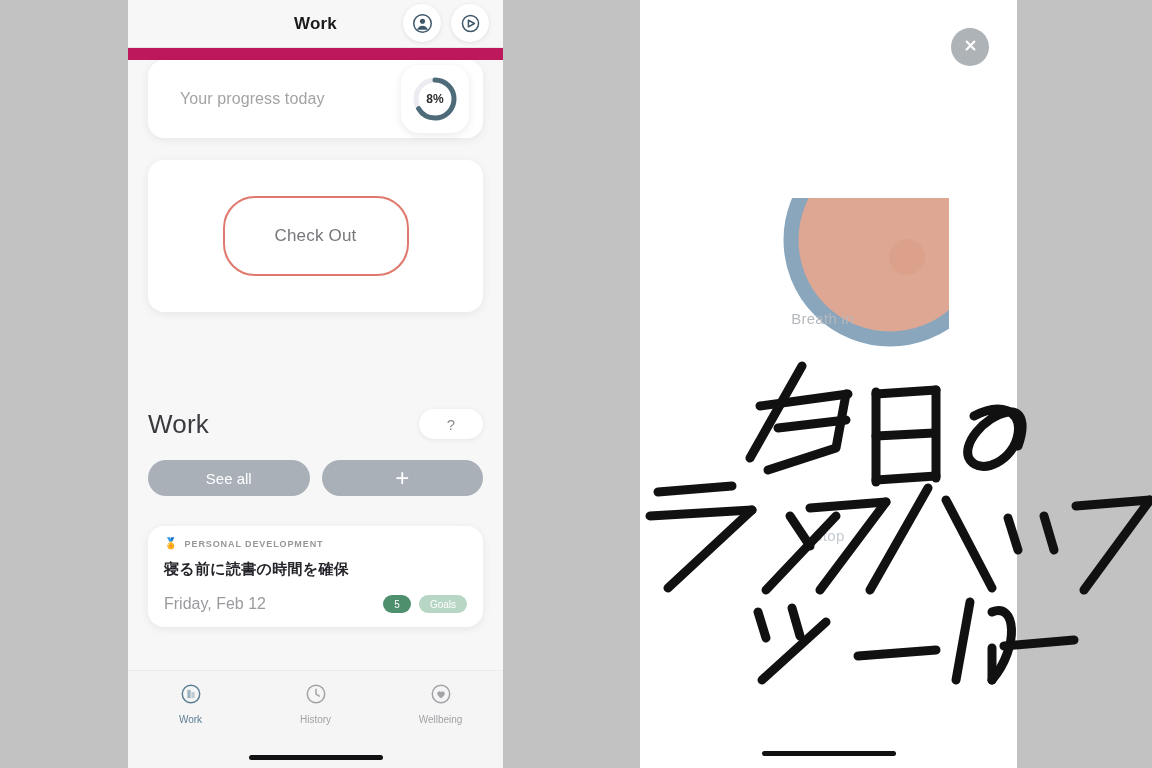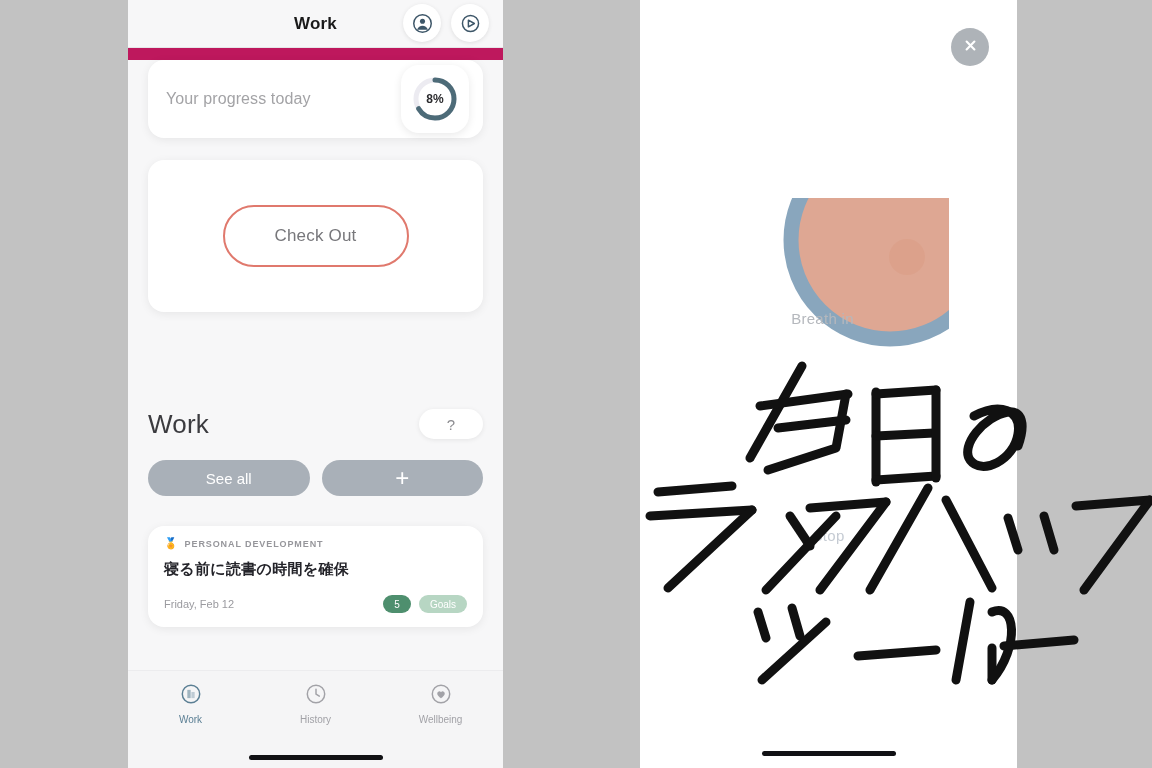--- a/index.html
+++ b/index.html
@@ -65,21 +65,21 @@
     border-radius: 16px;
     box-shadow: 0 2px 10px rgba(0,0,0,.07);
   }
 
   
   #progress-card {
     margin-top: 12px;
     height: 78px;
     display: flex;
     align-items: center;
-    padding: 0 18px;
+    padding: 0 32px;
     position: relative;
   }
   .progress-label {
     font-size: 16px;
     color: #a3a3a6;
     letter-spacing: .1px;
   }
   #progress-chip {
     position: absolute;
     right: 14px; top: 50%;
@@ -98,21 +98,21 @@
     font-size: 12px; font-weight: bold; color: #2b2b2e;
   }
 
   
   #checkout-card {
     margin-top: 22px;
     height: 152px;
     display: flex; align-items: center; justify-content: center;
   }
   #checkout-btn {
-    width: 186px; height: 62px;
+    width: 186px; height: 80px;
     border-radius: 32px;
     border: 2px solid #e0796d;
     background: transparent;
     color: #77777b;
     font-size: 17px;
     font-family: "Liberation Sans", sans-serif;
     cursor: pointer;
     letter-spacing: .2px;
   }
 
@@ -166,21 +166,21 @@
     margin-top: 11px;
     font-size: 15px;
     font-weight: bold;
     color: #24242a;
     letter-spacing: .3px;
   }
   .goal-foot {
     margin-top: 16px;
     display: flex; align-items: center; justify-content: space-between;
   }
-  .goal-date { font-size: 11px; color: #9a9a9f; }
+  .goal-date { font-size: 16px; color: #9a9a9f; }
   .goal-badges { display: flex; gap: 8px; align-items: center; }
   .badge {
     height: 18px; border-radius: 9px;
     display: flex; align-items: center; justify-content: center;
     font-size: 10px; color: #ffffff;
     padding: 0 11px;
   }
   .badge.count { background: #4e8f6e; }
   .badge.done { background: #b7d6c3; color: #ffffff; }
 

